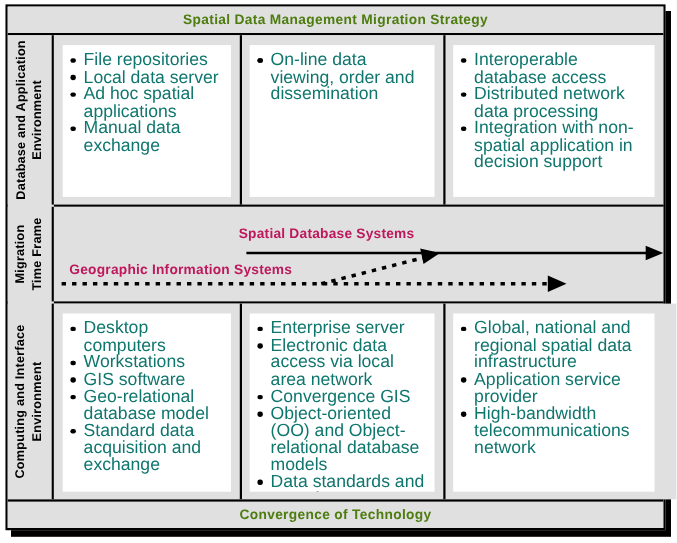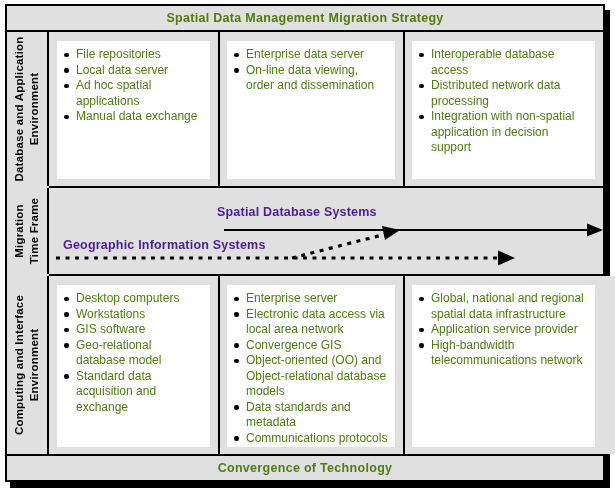--- a/index.html
+++ b/index.html
@@ -97,44 +97,44 @@
     overflow: hidden;
   }
   ul.bullets {
     list-style: none;
     margin: 0;
     padding: 6px 6px 0 6px;
   }
   ul.bullets li {
     position: relative;
     padding-left: 13px;
-    font-size: 12px;
+    font-size: 16px;
     line-height: 15.5px;
-    color: #4d7c0f;
+    color: #0f766e;
     margin-bottom: 0px;
   }
   ul.bullets li .dot {
     position: absolute;
     left: 1px;
     top: 5.5px;
     width: 4.5px;
     height: 4.5px;
     border-radius: 50%;
     background: #000000;
   }
   
   .timeline {
     position: absolute;
     overflow: visible;
   }
   .tl-label {
     position: absolute;
     font-size: 12.5px;
     font-weight: bold;
-    color: #4c1d95;
+    color: #be185d;
     white-space: nowrap;
     letter-spacing: 0.2px;
   }
 </style>
 </head>
 <body>
 
 <div id="figure">
 
   <div class="shadow"></div>
@@ -161,21 +161,21 @@
         <ul class="bullets">
           <li><span class="dot"></span><span>File repositories</span></li>
           <li><span class="dot"></span><span>Local data server</span></li>
           <li><span class="dot"></span><span>Ad hoc spatial applications</span></li>
           <li><span class="dot"></span><span>Manual data exchange</span></li>
         </ul>
       </div>
 
       <div class="panel" style="left:178px;top:9px;width:168px;height:138px;">
         <ul class="bullets">
-          <li><span class="dot"></span><span>Enterprise data server</span></li>
+          <li><span class="dot"></span></li>
           <li><span class="dot"></span><span>On-line data viewing, order and dissemination</span></li>
         </ul>
       </div>
 
       <div class="panel" style="left:363px;top:9px;width:183px;height:138px;">
         <ul class="bullets">
           <li><span class="dot"></span><span>Interoperable database access</span></li>
           <li><span class="dot"></span><span>Distributed network data processing</span></li>
           <li><span class="dot"></span><span>Integration with non-spatial application in decision support</span></li>
         </ul>

